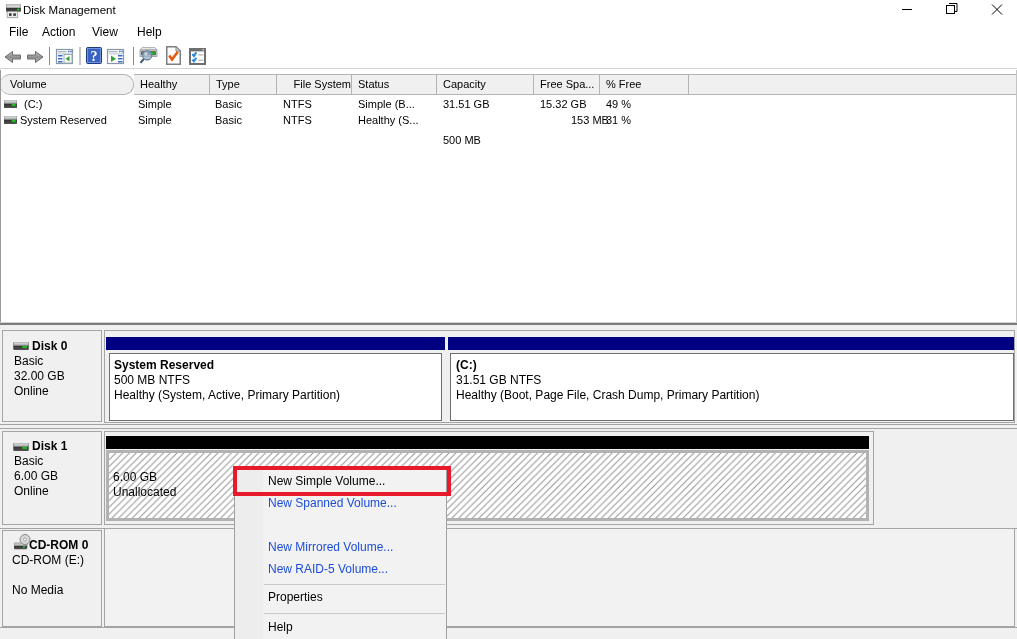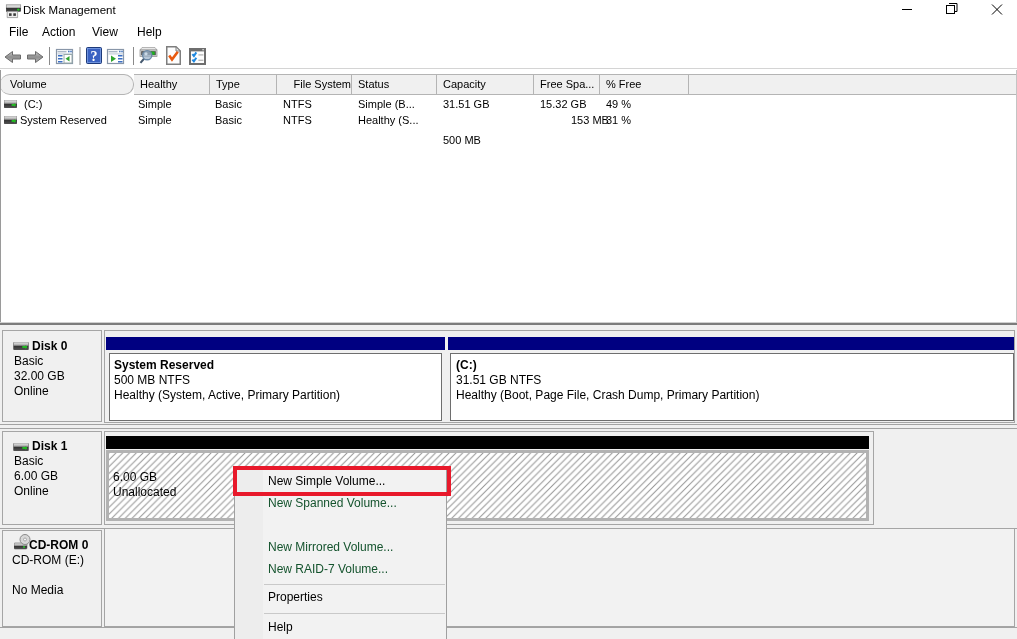--- a/index.html
+++ b/index.html
@@ -12,21 +12,21 @@
   .hline { position:absolute; height:1px; background:#b0b0b0; }
   
   .hdrcell { position:absolute; top:74px; height:21px; background:#f0f0f0; border-top:1px solid #b4b4b4; border-bottom:1px solid #b4b4b4; border-right:1px solid #b4b4b4; line-height:19px; padding-left:6px; }
   
   #bottom { position:absolute; left:0; top:322px; width:1017px; height:317px; background:#f0f0f0; }
   .rowline { position:absolute; left:0; width:1017px; height:1px; background:#a3a3a3; }
   .lblbox { position:absolute; left:2px; width:100px; background:#f0f0f0; border:1px solid #a5a5a5; }
   .gbox  { position:absolute; background:#f0f0f0; border:1px solid #a5a5a5; }
   .pbody { position:absolute; background:#fff; border:1px solid #6e6e6e; }
   .navy  { position:absolute; background:#000081; }
-  .menugray { color:#14532d; }
+  .menugray { color:#1d4ed8; }
 </style>
 </head>
 <body>
 <div id="win">
 
   <svg class="abs" style="left:5px;top:2px" width="17" height="17" viewBox="0 0 17 17">
     <rect x="1.3" y="2.8" width="14.4" height="3.8" fill="#d9d9d9" stroke="#8a8a8a" stroke-width="0.7"></rect>
     <rect x="1.3" y="6" width="14.4" height="3.4" fill="#3a3a3a" stroke="#2a2a2a" stroke-width="0.5"></rect>
     <circle cx="13.3" cy="7.6" r="1.2" fill="#22c522"></circle>
     <path d="M2.2 9.4 L12.6 9.4 L12.6 15.6 L2.2 15.6 Z" fill="#ececec" stroke="#909090" stroke-width="0.8"></path>
@@ -237,21 +237,21 @@
   </div>
   <div class="gbox" style="left:104px;top:528px;width:911px;height:99px;background:#f2f2f2;"></div>
   <div class="rowline" style="top:627px;"></div>
 
   <div class="abs" style="left:234px;top:467px;width:213px;height:172px;background:#f2f2f2;border:1px solid #a0a0a0;border-bottom:none;">
     <div class="abs" style="left:0;top:0;width:28px;height:172px;background:#ededed;"></div>
   </div>
   <div class="txt" style="left:268px;top:470px;line-height:22px;font-size:12px;">New Simple Volume...</div>
   <div class="txt menugray" style="left:268px;top:492px;line-height:22px;font-size:12px;">New Spanned Volume...</div>
   <div class="txt menugray" style="left:268px;top:536px;line-height:22px;font-size:12px;">New Mirrored Volume...</div>
-  <div class="txt menugray" style="left:268px;top:558px;line-height:22px;font-size:12px;">New RAID-7 Volume...</div>
+  <div class="txt menugray" style="left:268px;top:558px;line-height:22px;font-size:12px;">New RAID-5 Volume...</div>
   <div class="hline" style="left:264px;top:584px;width:181px;background:#c9c9c9;"></div>
   <div class="txt" style="left:268px;top:586px;line-height:22px;font-size:12px;">Properties</div>
   <div class="hline" style="left:264px;top:613px;width:181px;background:#c9c9c9;"></div>
   <div class="txt" style="left:268px;top:616px;line-height:22px;font-size:12px;">Help</div>
 
   <div class="abs" style="left:233px;top:466px;width:218px;height:30px;border:4px solid #e8192b;"></div>
 
 </div>
 
 </body></html>

